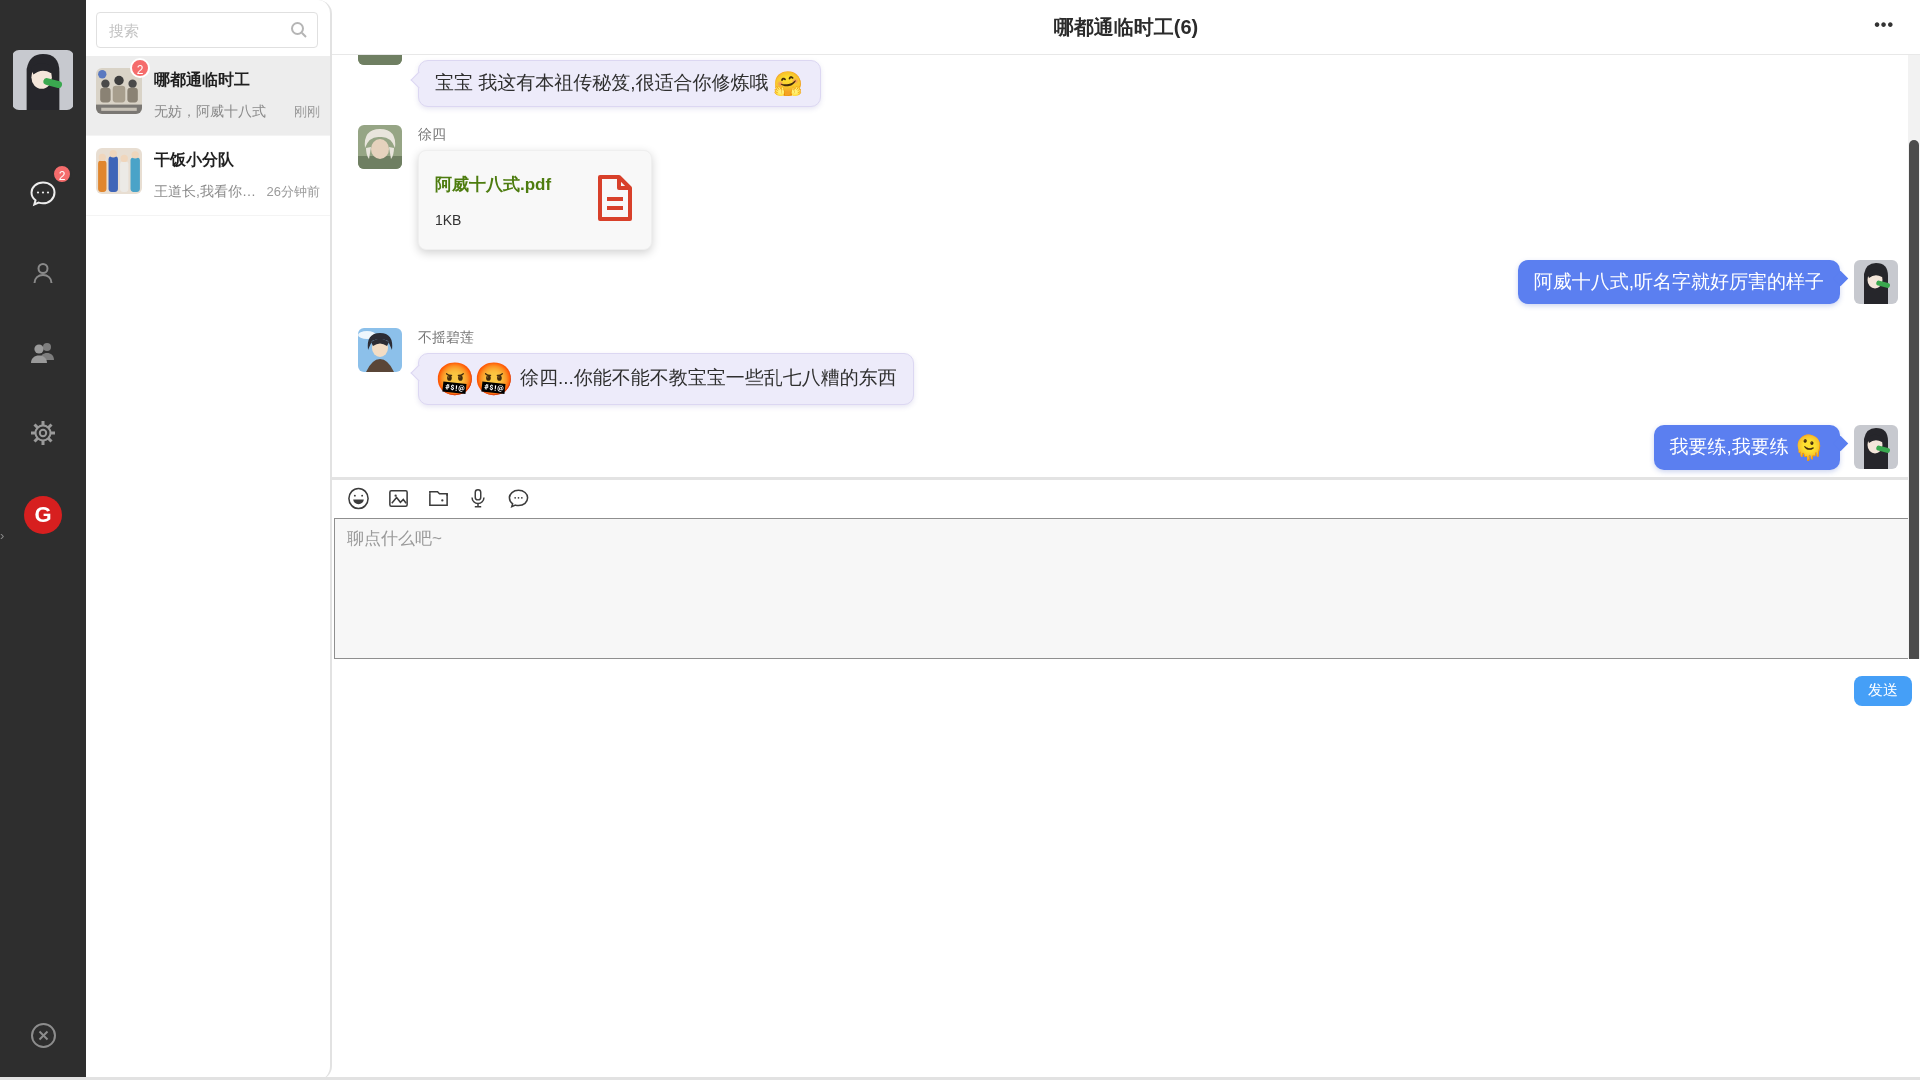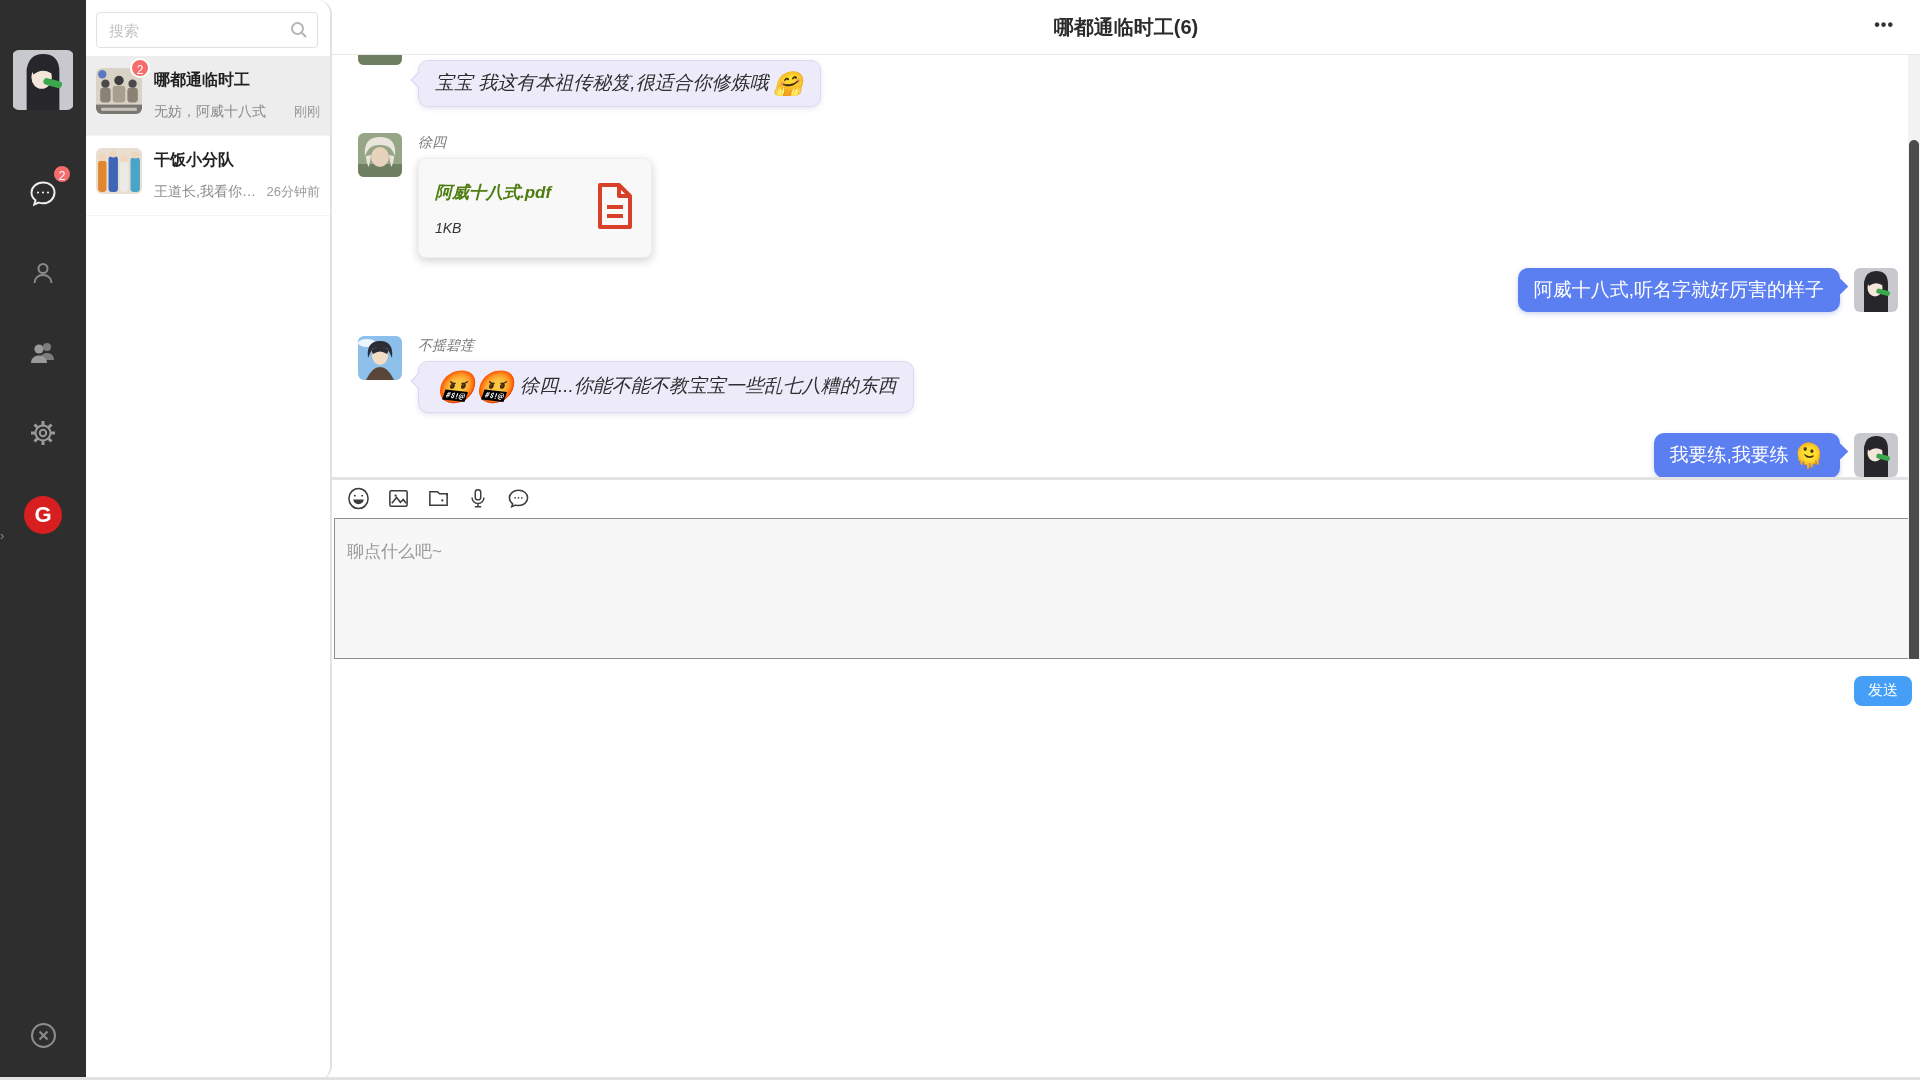--- a/index.html
+++ b/index.html
@@ -59,21 +59,21 @@
     display:flex; align-items:center; justify-content:center; flex-shrink:0; background:#fff; }
   .chat-title { font-size:20px; font-weight:bold; color:#2b2b2b; }
   .more-btn { position:absolute; right:26px; top:50%; transform:translateY(-60%);
     font-size:16px; font-weight:bold; color:#333; letter-spacing:1px; cursor:pointer; }
 
   .messages { flex:1; overflow:hidden; padding:0 22px 0 26px; position:relative; background:#fff; }
 
   .msg-row { display:flex; align-items:flex-start; }
   .avatar { width:44px; height:44px; border-radius:6px; overflow:hidden; flex-shrink:0; cursor:pointer; }
   .avatar svg { display:block; }
-  .msg-body { margin-left:16px; max-width:1100px;font-style:italic; }
+  .msg-body { margin-left:16px; max-width:1100px; }
   .sender { font-size:14px; color:#777; margin-bottom:6px; margin-top:1px; }
   .bubble { position:relative; display:inline-block; padding:9px 16px; font-size:19px;
     line-height:26px; border-radius:10px; }
   .bubble.in { background:#edebfa; border:1px solid #dcd7f2; color:#2f2f2f;
     box-shadow:0 2px 5px rgba(90,80,170,.15); }
   .bubble.in::before { content:''; position:absolute; left:-6px; top:13px; width:11px; height:11px;
     background:#edebfa; border-left:1px solid #dcd7f2; border-bottom:1px solid #dcd7f2;
     transform:rotate(45deg); }
   .bubble.out { background:#5b7ff0; color:#fff; box-shadow:0 2px 5px rgba(60,90,200,.25); }
   .bubble.out::after { content:''; position:absolute; right:-6px; top:13px; width:11px; height:11px;
@@ -96,21 +96,21 @@
 
   
   .comp-divider { height:3px; background:#e3e3e3; flex-shrink:0; }
   .toolbar { height:38px; display:flex; align-items:center; padding-left:14px;
     gap:16px; flex-shrink:0; background:#fff; }
   .tool-icon { width:24px; height:24px; cursor:pointer; display:flex;
     align-items:center; justify-content:center; }
   .input-area { height:141px; border:1px solid #8f8f8f; border-right:none;
     background:#f7f7f7; margin-left:2px; flex-shrink:0; }
   .input-area textarea { width:100%; height:100%; border:none; outline:none; resize:none;
-    background:transparent; font-size:17px; color:#701a75; padding:21px 12px;
+    background:transparent; font-size:17px; color:#701a75; padding:8px 12px;
     font-family:"Liberation Sans", sans-serif; }
   .input-area textarea::placeholder { color:#9a9a9a; }
   .footer { flex:1; position:relative; background:#fff; }
   .send-btn { position:absolute; right:8px; top:17px; width:58px; height:30px;
     background:#459ff7; color:#fff; border:none; border-radius:8px; font-size:15px;
     cursor:pointer; font-family:"Liberation Sans", sans-serif; }
   .bottom-edge { position:absolute; left:0; right:0; bottom:0; height:3px;
     background:#e2e2e2; z-index:5; }
 </style>
 </head>
@@ -287,21 +287,21 @@
         <div class="avatar" style="margin-top:-34px">
           <svg width="44" height="44" viewBox="0 0 44 44">
               <use href="#av-xusi"></use>
             </svg>
         </div>
         <div class="msg-body" style="margin-top:5px">
           <div class="bubble in"><span>宝宝 我这有本祖传秘笈,很适合你修炼哦</span> <span class="emoji-md">🤗</span></div>
         </div>
       </div>
 
-      <div class="msg-row in" style="margin-top:26px">
+      <div class="msg-row in" style="margin-top:18px">
         <div class="avatar">
           <svg width="44" height="44" viewBox="0 0 44 44">
               <use href="#av-xusi"></use>
             </svg>
         </div>
         <div class="msg-body">
           <div class="sender">徐四</div>
           <div class="file-card">
             <div>
               <div class="file-name">阿威十八式.pdf</div>

